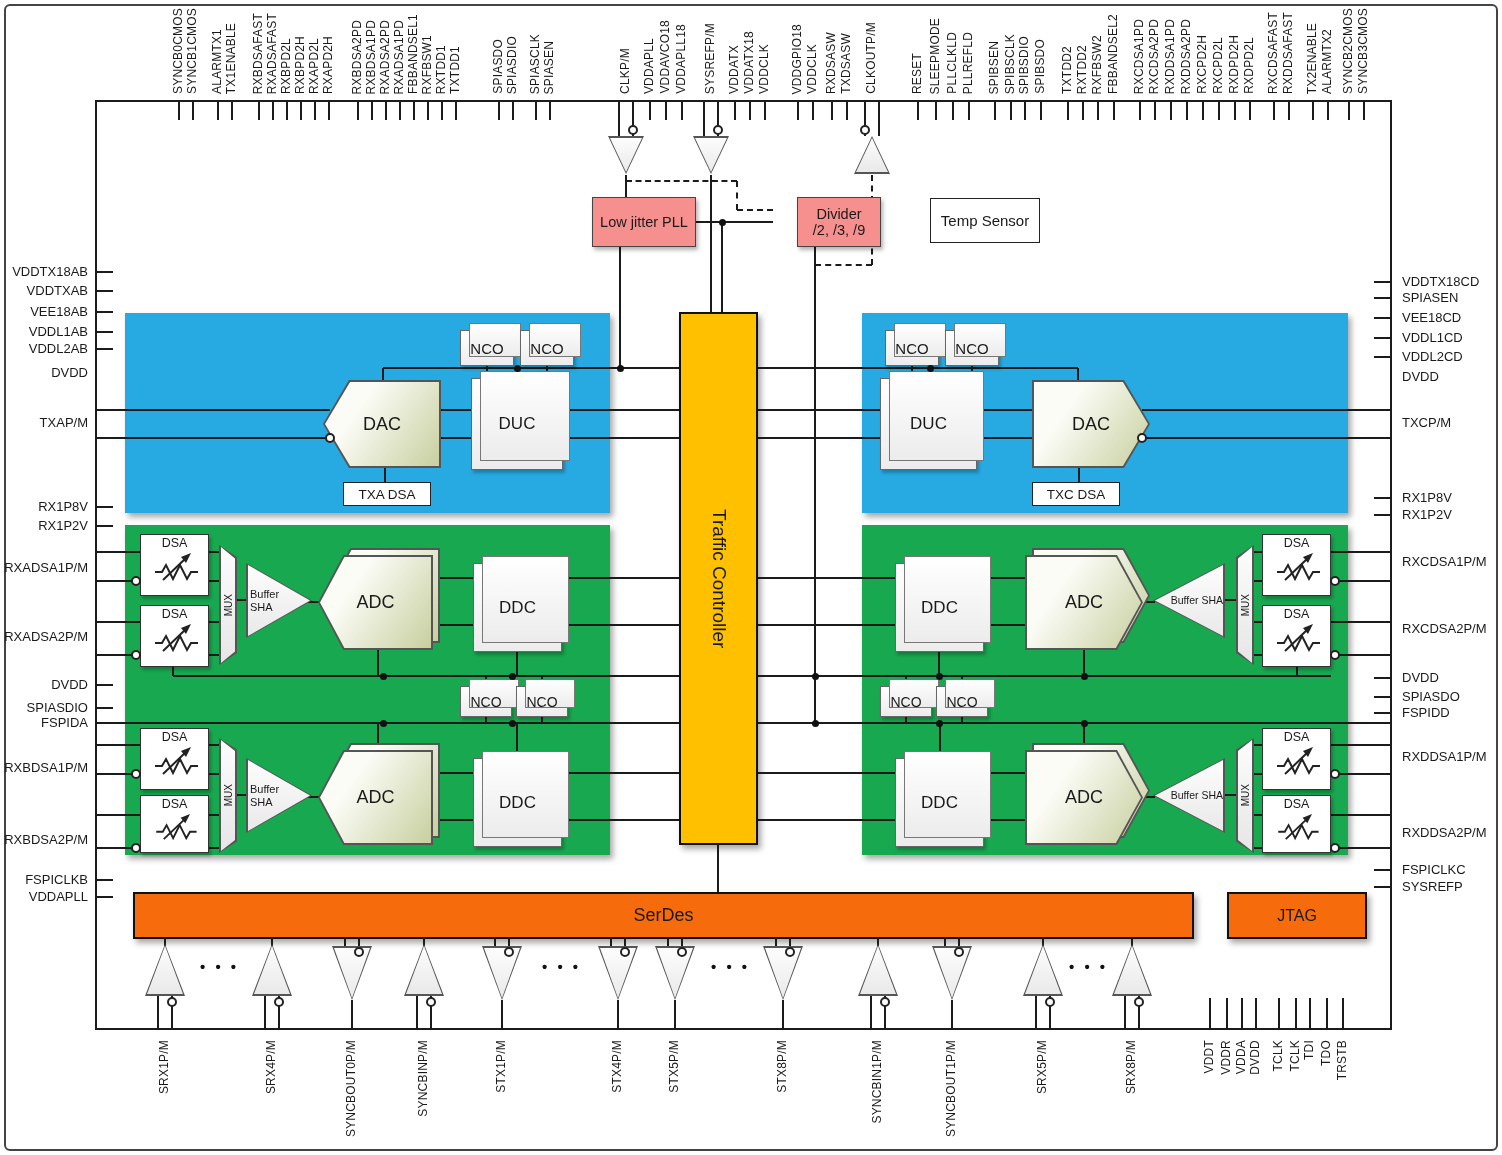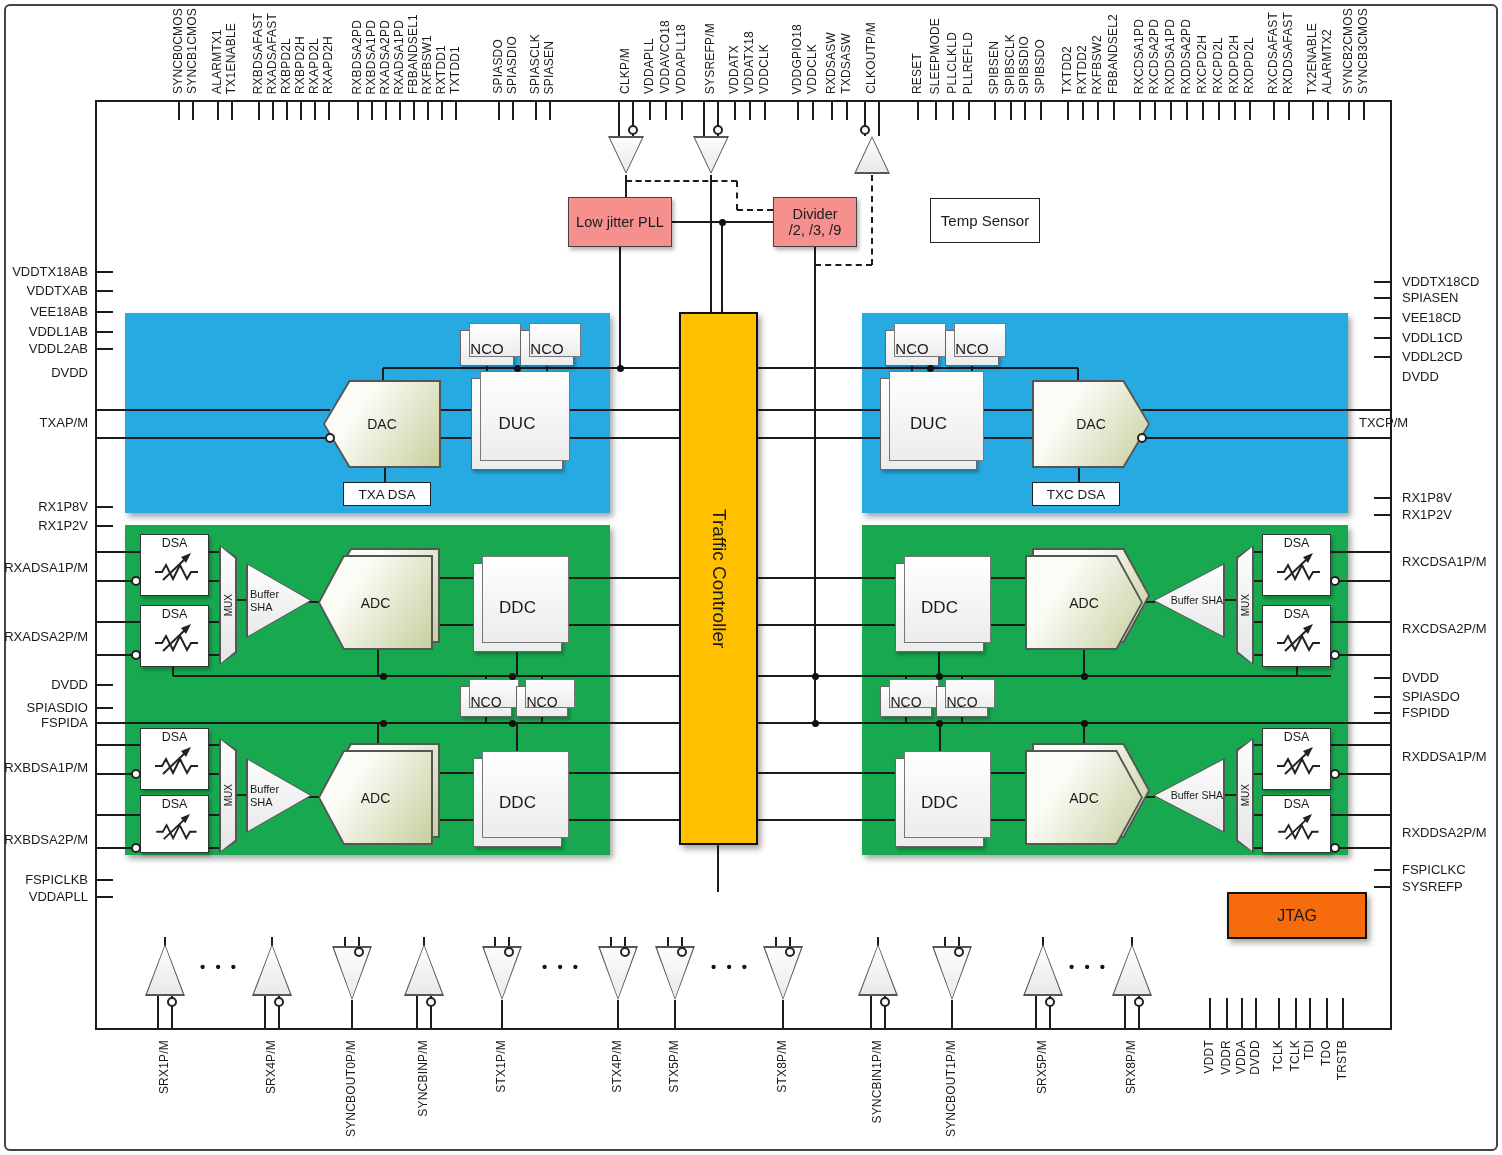--- a/index.html
+++ b/index.html
@@ -24,27 +24,27 @@
        filter:drop-shadow(3px 3px 2px rgba(0,0,0,.3));}
   .pent .in,.tri .in,.mux .in{position:absolute;inset:2px;background:linear-gradient(125deg,#fbfcf6 30%,#c8cf9f);}
   .tri .in{background:linear-gradient(#fdfdfd,#e9e9e9);}
   .mux .in{background:linear-gradient(#fdfdfd,#e6e6e6);}
   .clip-pl,.clip-pl .in{clip-path:polygon(22% 0,100% 0,100% 100%,22% 100%,0 50%);}
   .clip-pr,.clip-pr .in{clip-path:polygon(0 0,78% 0,100% 50%,78% 100%,0 100%);}
   .clip-tr,.clip-tr .in{clip-path:polygon(0 0,100% 50%,0 100%);}
   .clip-tl,.clip-tl .in{clip-path:polygon(100% 0,100% 100%,0 50%);}
   .clip-ml,.clip-ml .in{clip-path:polygon(0 0,100% 10%,100% 90%,0 100%);}
   .clip-mr,.clip-mr .in{clip-path:polygon(0 10%,100% 0,100% 100%,0 90%);}
-  .shape-label{position:relative;z-index:1;font-size:14px;text-align:right;}
+  .shape-label{position:relative;z-index:1;font-size:18px;text-align:right;}
   .vtext{writing-mode:vertical-rl;transform:rotate(180deg);}
   .vlabel{position:absolute;writing-mode:vertical-rl;transform:rotate(180deg);white-space:nowrap;
           font-size:12px;z-index:6;letter-spacing:.2px;}
   .hlabel{position:absolute;white-space:nowrap;font-size:13px;z-index:6;}
   .pink{position:absolute;background:#F6908F;border:1.6px solid #444;z-index:3;display:flex;flex-direction:column;
-        align-items:center;justify-content:center;font-size:14.5px;box-shadow:2px 3px 4px rgba(0,0,0,.3);box-sizing:border-box;}
+        align-items:center;justify-content:center;font-size:14.5px;box-shadow:2px 3px 4px rgba(0,0,0,.3);box-sizing:border-box;margin-left:24px;}
   .dsa{position:absolute;background:#fff;border:1.8px solid #333;z-index:3;display:flex;flex-direction:column;
        align-items:center;justify-content:flex-start;padding-top:2px;box-sizing:border-box;box-shadow:2px 3px 3px rgba(0,0,0,.25);}
   .dsa .t{font-size:12.5px;line-height:1.1;}
   .bsha{font-size:11px;line-height:1.15;position:relative;z-index:1;}
   .ell{position:absolute;z-index:6;font-size:15px;font-weight:bold;letter-spacing:3px;color:#111;}
 </style>
 </head>
 <body>
 
 <div class="canvas">
@@ -53,20 +53,23 @@
 
   <div class="block" id="blk-blue" style="left: 125px; top: 313px; width: 485px; height: 200px; background: rgb(39, 170, 225);"></div>
   <div class="block" id="blk-blue2" style="left: 862px; top: 313px; width: 486px; height: 200px; background: rgb(39, 170, 225);"></div>
   <div class="block" id="blk-green" style="left: 125px; top: 525px; width: 485px; height: 330px; background: rgb(24, 168, 80);"></div>
   <div class="block" id="blk-green2" style="left: 862px; top: 525px; width: 486px; height: 330px; background: rgb(24, 168, 80);"></div>
 
   <div class="block" id="blk-tc" style="left: 679px; top: 312px; width: 79px; height: 533px; border: 2px solid rgb(17, 17, 17); display: flex; align-items: center; justify-content: center; box-sizing: border-box; background: rgb(255, 192, 0);">
     <span style="writing-mode:vertical-rl;font-size:19px;">Traffic Controller</span>
   </div>
 
+  <div class="block" id="blk-serdes" style="left: 133px; top: 892px; width: 1061px; height: 47px; border: 2px solid rgb(17, 17, 17); display: flex; align-items: center; justify-content: center; box-sizing: border-box; background: rgb(246, 107, 11);">
+    <span style="font-size:18px;">SerDes</span>
+  </div>
   <div class="block" id="blk-jtag" style="left: 1227px; top: 892px; width: 140px; height: 47px; border: 2px solid rgb(17, 17, 17); display: flex; align-items: center; justify-content: center; box-sizing: border-box; background: rgb(246, 107, 11);">
     <span style="font-size:16px;">JTAG</span>
   </div>
 
   <div class="pink" style="left:568px;top:197px;width:104px;height:50px;">
     <span>Low jitter PLL</span>
   </div>
   <div class="pink" style="left:773px;top:197px;width:84px;height:50px;">
     <span>Divider</span>
     <span>/2, /3, /9</span>
@@ -552,21 +555,21 @@
     <div class="hlabel" style="left: 1402px; top: 274px;">VDDTX18CD</div>
     <div class="wire" style="left: 1374px; top: 297px; width: 18px; height: 2px;"></div>
     <div class="hlabel" style="left: 1402px; top: 290px;">SPIASEN</div>
     <div class="wire" style="left: 1374px; top: 317px; width: 18px; height: 2px;"></div>
     <div class="hlabel" style="left: 1402px; top: 310px;">VEE18CD</div>
     <div class="wire" style="left: 1374px; top: 337px; width: 18px; height: 2px;"></div>
     <div class="hlabel" style="left: 1402px; top: 330px;">VDDL1CD</div>
     <div class="wire" style="left: 1374px; top: 356px; width: 18px; height: 2px;"></div>
     <div class="hlabel" style="left: 1402px; top: 349px;">VDDL2CD</div>
     <div class="hlabel" style="left: 1402px; top: 369px;">DVDD</div>
-    <div class="hlabel" style="left: 1359px; top: 415px;">TXCP/M</div>
+    <div class="hlabel" style="left: 1402px; top: 415px;">TXCP/M</div>
     <div class="wire" style="left: 1374px; top: 497px; width: 18px; height: 2px;"></div>
     <div class="hlabel" style="left: 1402px; top: 490px;">RX1P8V</div>
     <div class="wire" style="left: 1374px; top: 514px; width: 18px; height: 2px;"></div>
     <div class="hlabel" style="left: 1402px; top: 507px;">RX1P2V</div>
     <div class="hlabel" style="left: 1402px; top: 554px;">RXCDSA1P/M</div>
     <div class="hlabel" style="left: 1402px; top: 621px;">RXCDSA2P/M</div>
     <div class="wire" style="left: 1374px; top: 677px; width: 18px; height: 2px;"></div>
     <div class="hlabel" style="left: 1402px; top: 670px;">DVDD</div>
     <div class="wire" style="left: 1374px; top: 696px; width: 18px; height: 2px;"></div>
     <div class="hlabel" style="left: 1402px; top: 689px;">SPIASDO</div>

